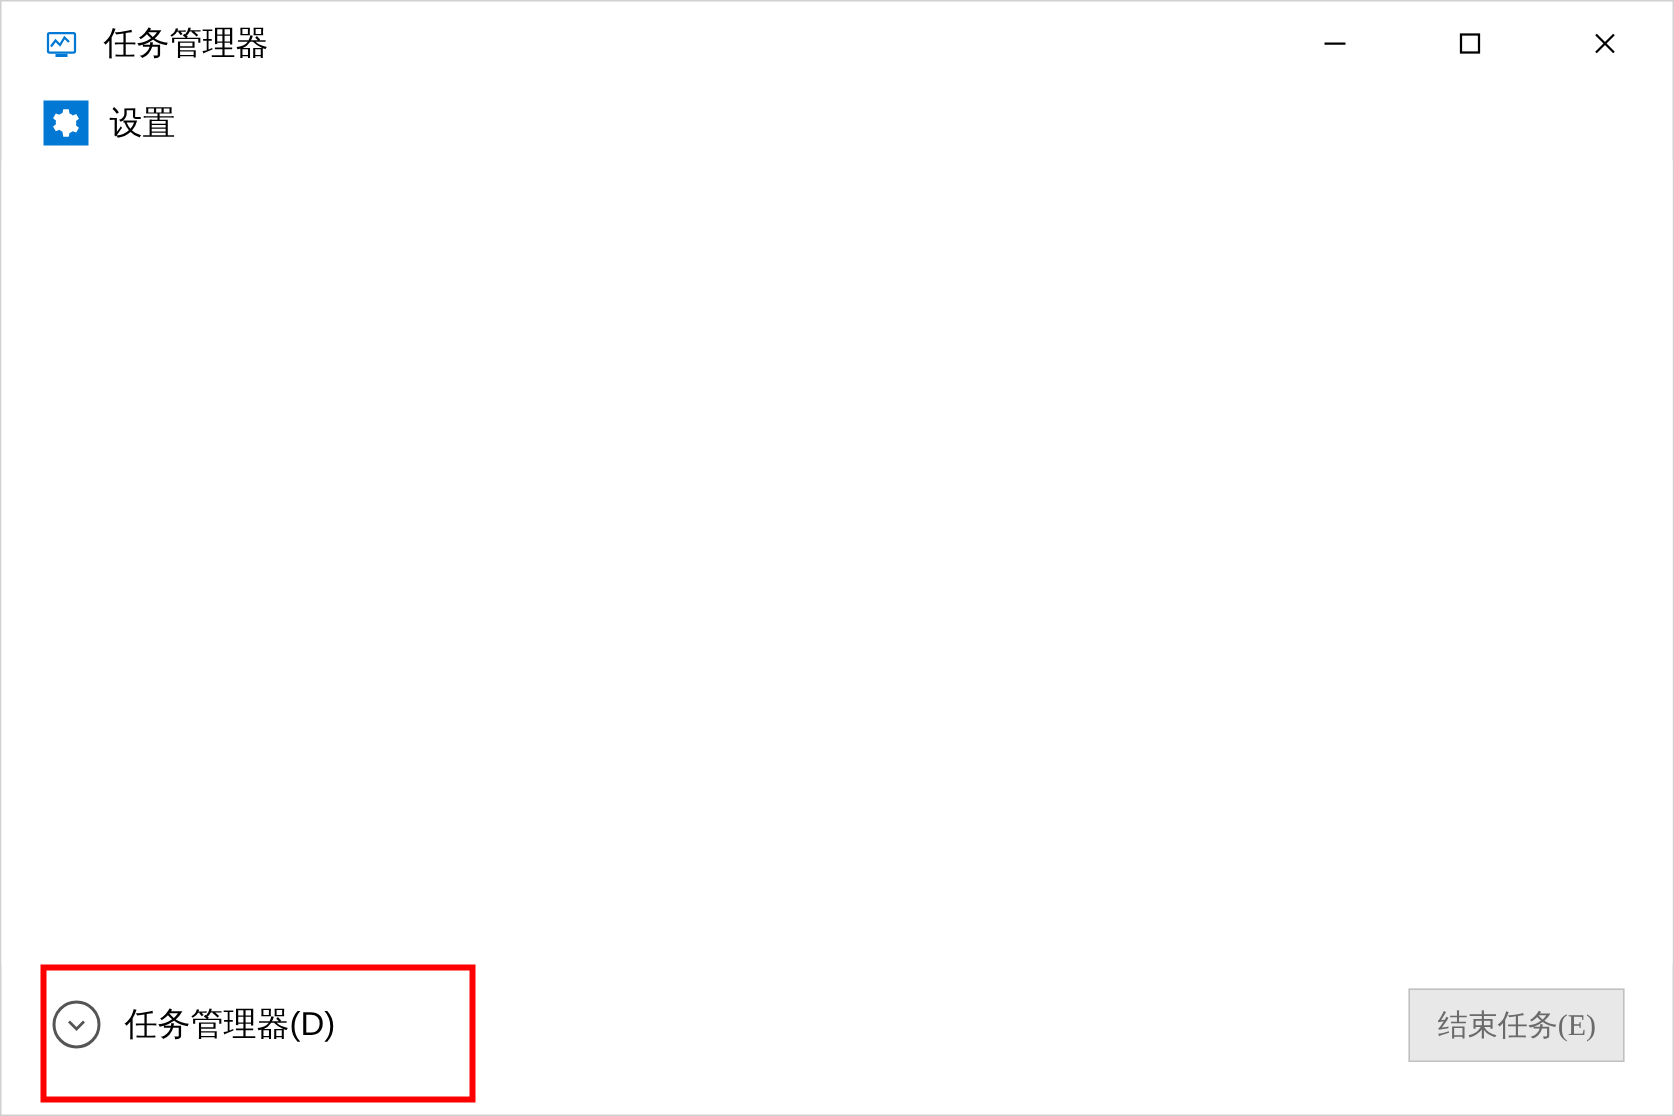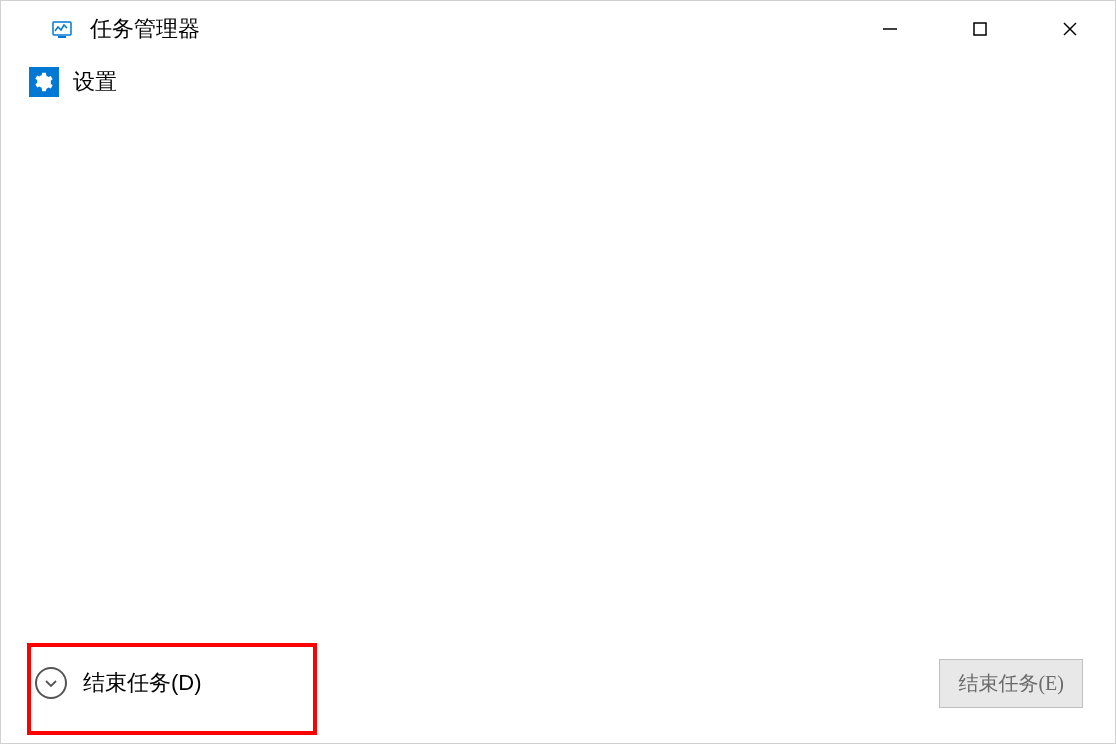--- a/index.html
+++ b/index.html
@@ -22,21 +22,20 @@
       display: flex;
       flex-direction: column;
       border: 1px solid #d0d0d0;
     }
     .titlebar {
       height: 56px;
       display: flex;
       align-items: center;
       padding-left: 28px;
       position: relative;
-      margin-left: 21px;
     }
     .app-icon {
       width: 24px;
       height: 24px;
       margin-right: 16px;
       display: flex;
       align-items: center;
       justify-content: center;
     }
     .app-icon svg {
@@ -195,18 +194,18 @@
   <div class="content"></div>
 
   <div class="footer">
     <div class="highlight-box"></div>
     <div class="details-toggle">
       <span class="chevron-circle">
         <svg viewBox="0 0 16 16">
           <polyline points="3,6 8,11 13,6" stroke="#555555" stroke-width="1.8" fill="none"></polyline>
         </svg>
       </span>
-      <span class="details-text">结束任务(D)</span>
+      <span class="details-text">任务管理器(D)</span>
     </div>
     <button class="end-task-btn">结束任务(E)</button>
   </div>
 
 </div>
 
 </body></html>

